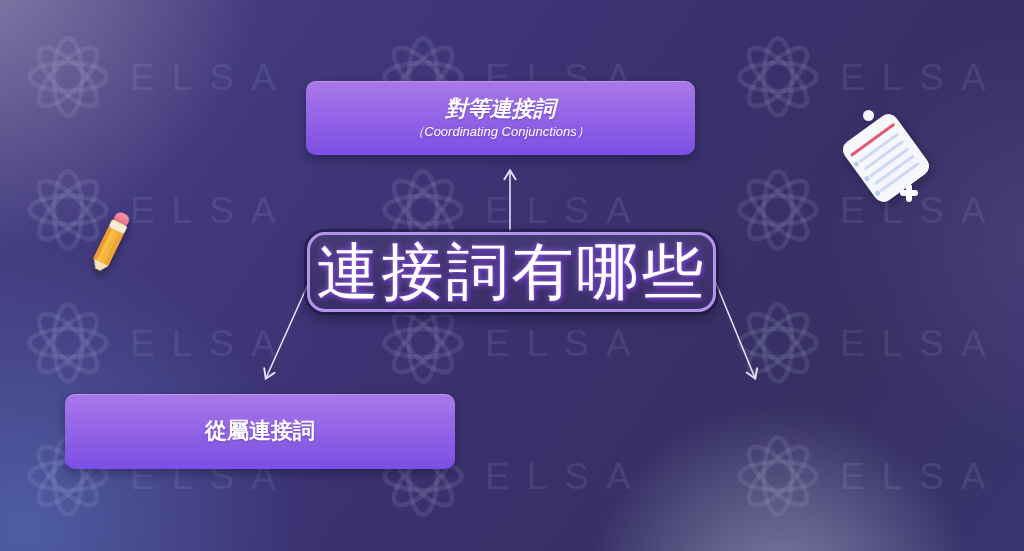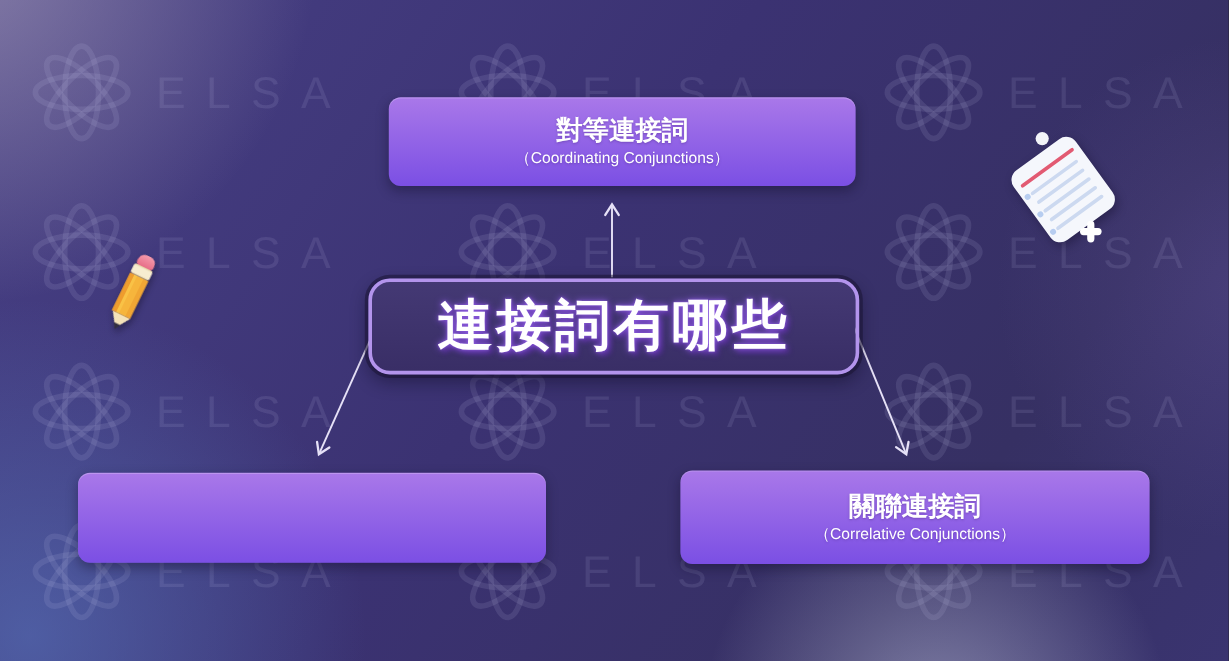--- a/index.html
+++ b/index.html
@@ -28,35 +28,35 @@
   
   .node{
     position:absolute;border-radius:10px;
     background:linear-gradient(180deg,var(--node-top),var(--node-bottom));
     box-shadow:0 4px 10px rgba(18,12,40,.40), inset 0 1px 0 rgba(255,255,255,.22);
     display:flex;flex-direction:column;align-items:center;justify-content:center;
     color:#fff;text-align:center;line-height:1.3;
   }
   .node .zh{font-size:22px;font-weight:700;text-shadow:0 1px 2px rgba(60,30,110,.35);}
   .node .en{font-size:13px;font-weight:500;text-shadow:0 1px 2px rgba(60,30,110,.35);}
-  #node-top{left:324px;top:81px;width:389px;height:74px;}
+  #node-top{left:306px;top:81px;width:389px;height:74px;font-style:italic;}
   #node-bl{left:65px;top:394px;width:390px;height:75px;}
   #node-br{left:567px;top:392px;width:391px;height:78px;}
   
   #center-node{
     position:absolute;left:307px;top:232px;width:409px;height:80px;
     border-radius:18px;
     background:linear-gradient(180deg,#443974,#392e66);
     border:3px solid var(--center-border);
     box-sizing:border-box;
     box-shadow:0 0 0 3px rgba(24,17,48,.50), 0 6px 14px rgba(14,9,34,.45);
     display:flex;align-items:center;justify-content:center;
   }
   #center-title{
-    color:#fff;font-size:46px;font-weight:700;letter-spacing:3px;white-space:nowrap;
+    color:#fff;font-size:62px;font-weight:400;letter-spacing:3px;white-space:nowrap;
     text-shadow:0 0 2px #8d5ce0, 0 0 6px #8f5ee2, 3px 3px 4px rgba(82,42,150,.95);
   }
   
   #pencil{
     position:absolute;left:112px;top:213px;width:19px;height:66px;
     transform:rotate(26deg);transform-origin:50% 10%;
     filter:drop-shadow(2px 3px 3px rgba(15,10,35,.45));
     display:flex;flex-direction:column;align-items:center;
   }
   #pencil .eraser{width:15px;height:10px;border-radius:6px 6px 2px 2px;
@@ -225,26 +225,23 @@
     <line x1="314" y1="271" x2="266" y2="378" stroke="#e6e1f7" stroke-width="1.6" marker-end="url(#ah)"></line>
     <line x1="711" y1="271" x2="755" y2="378" stroke="#e6e1f7" stroke-width="1.6" marker-end="url(#ah)"></line>
   </svg>
 
   <div class="node" id="node-top">
     <div class="zh">對等連接詞</div>
     <div class="en">（Coordinating Conjunctions）</div>
   </div>
 
   <div class="node" id="node-bl">
-  </div>
-
-  <div class="node" id="node-br">
-    <div class="zh">關聯連接詞</div>
-    <div class="en">（Correlative Conjunctions）</div>
-  </div>
+    <div class="zh">從屬連接詞</div>
+  </div>
+
 
   <div id="center-node">
     <div id="center-title">連接詞有哪些</div>
   </div>
 
   <div id="pencil">
     <div class="eraser"></div>
     <div class="band"></div>
     <div class="body"></div>
     <div class="wood"></div>

